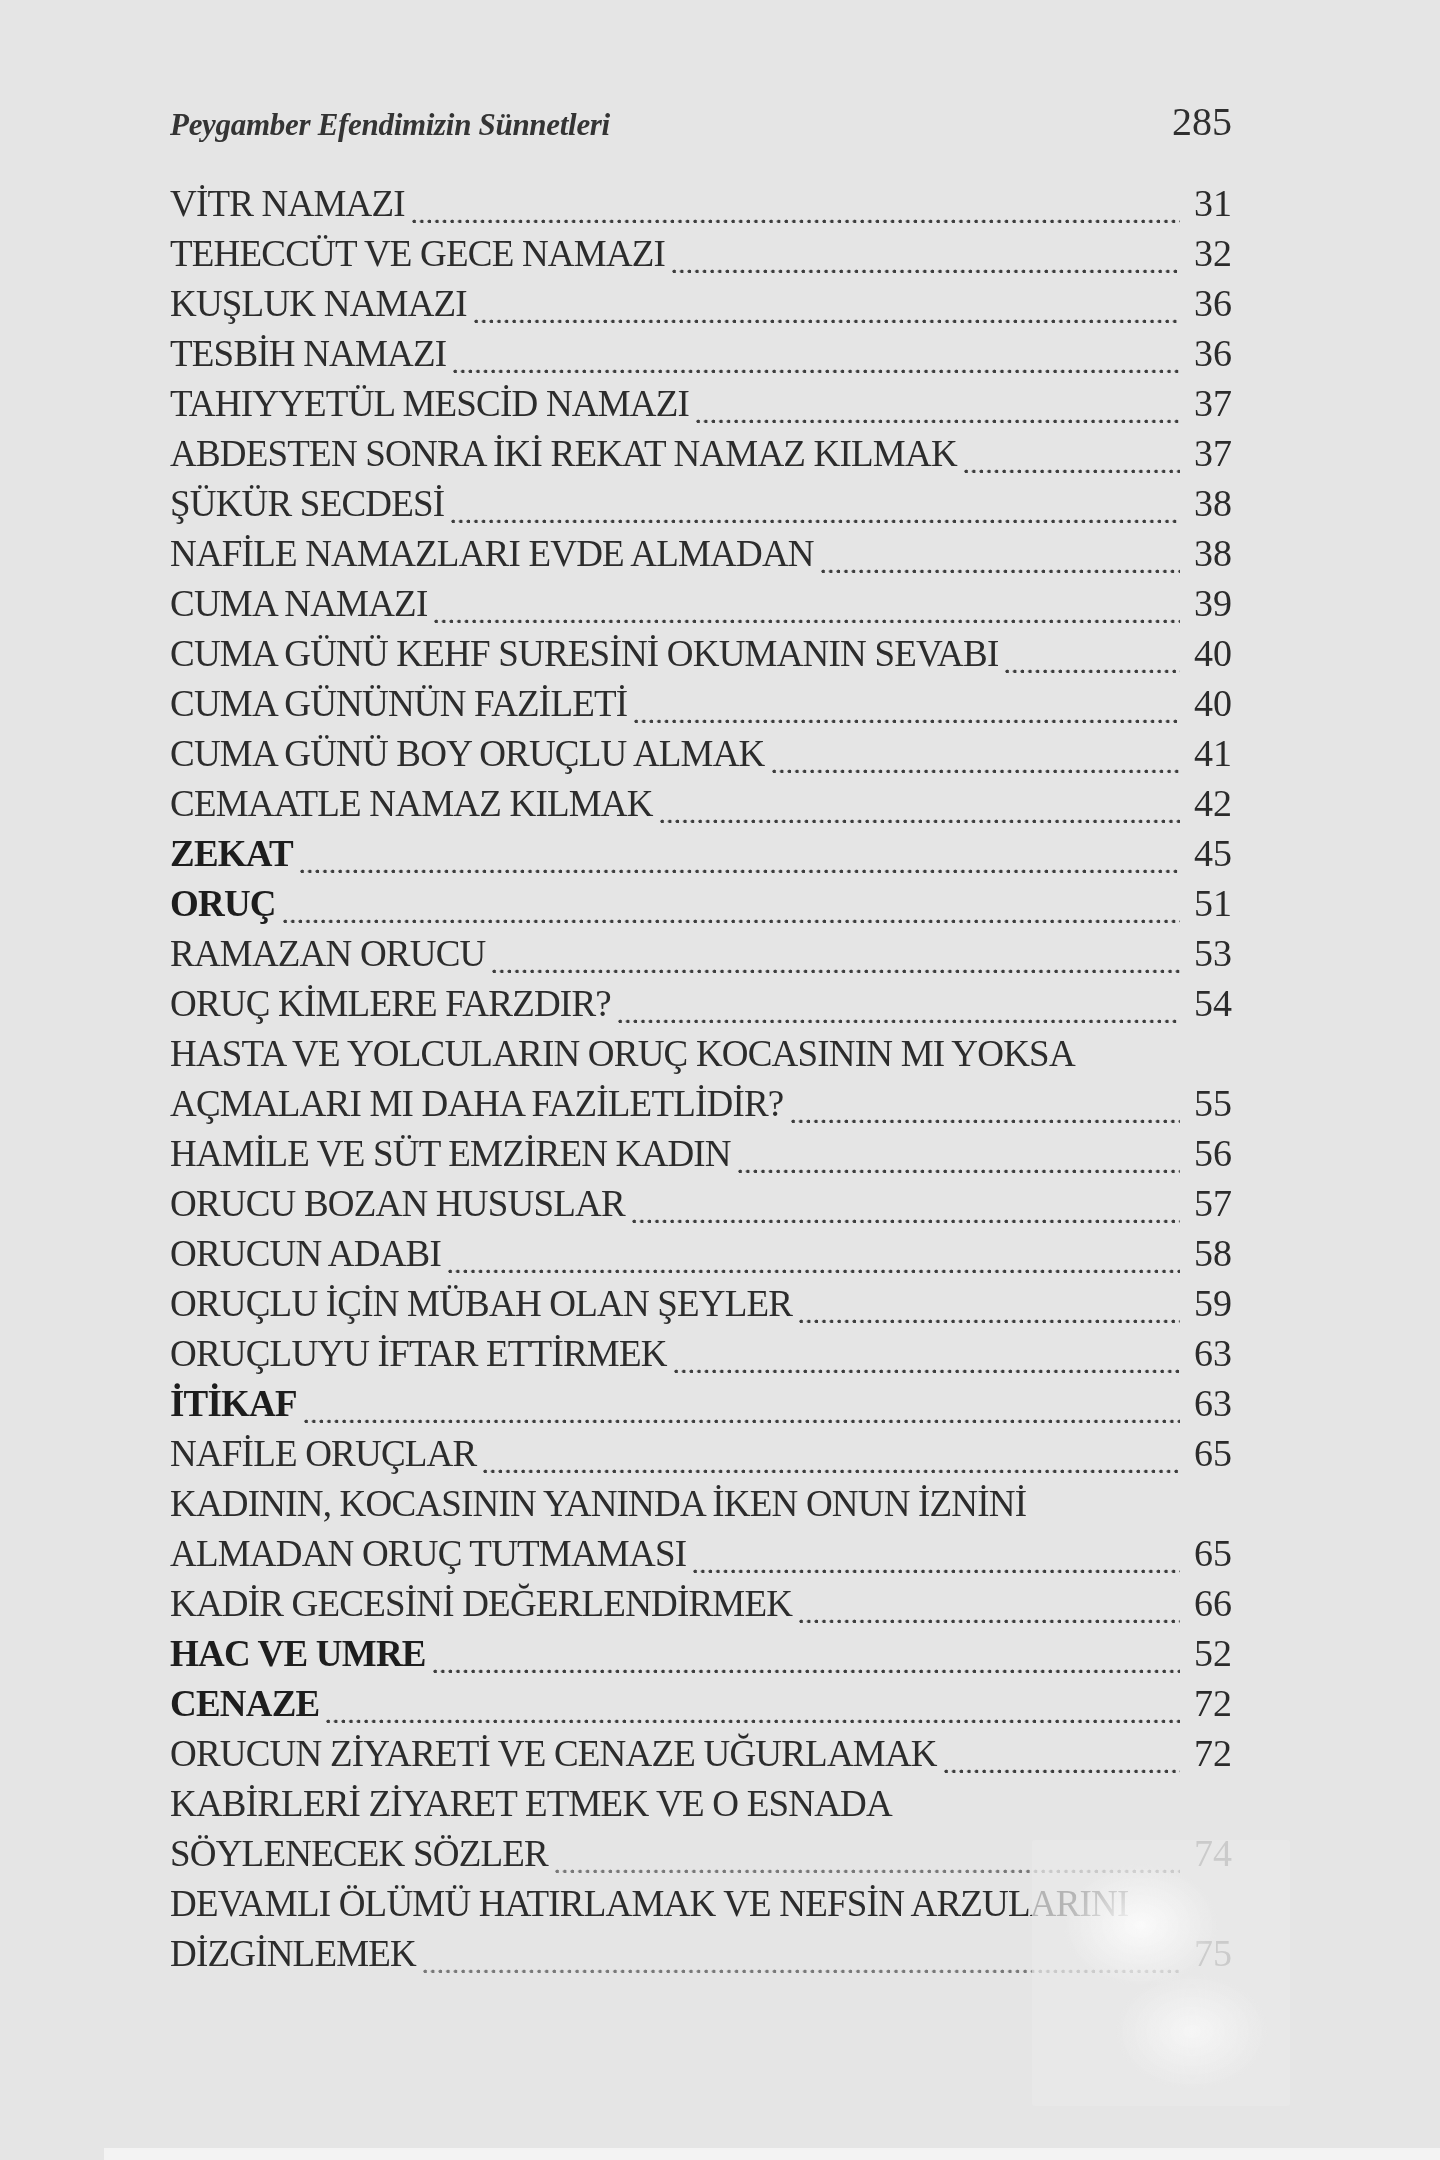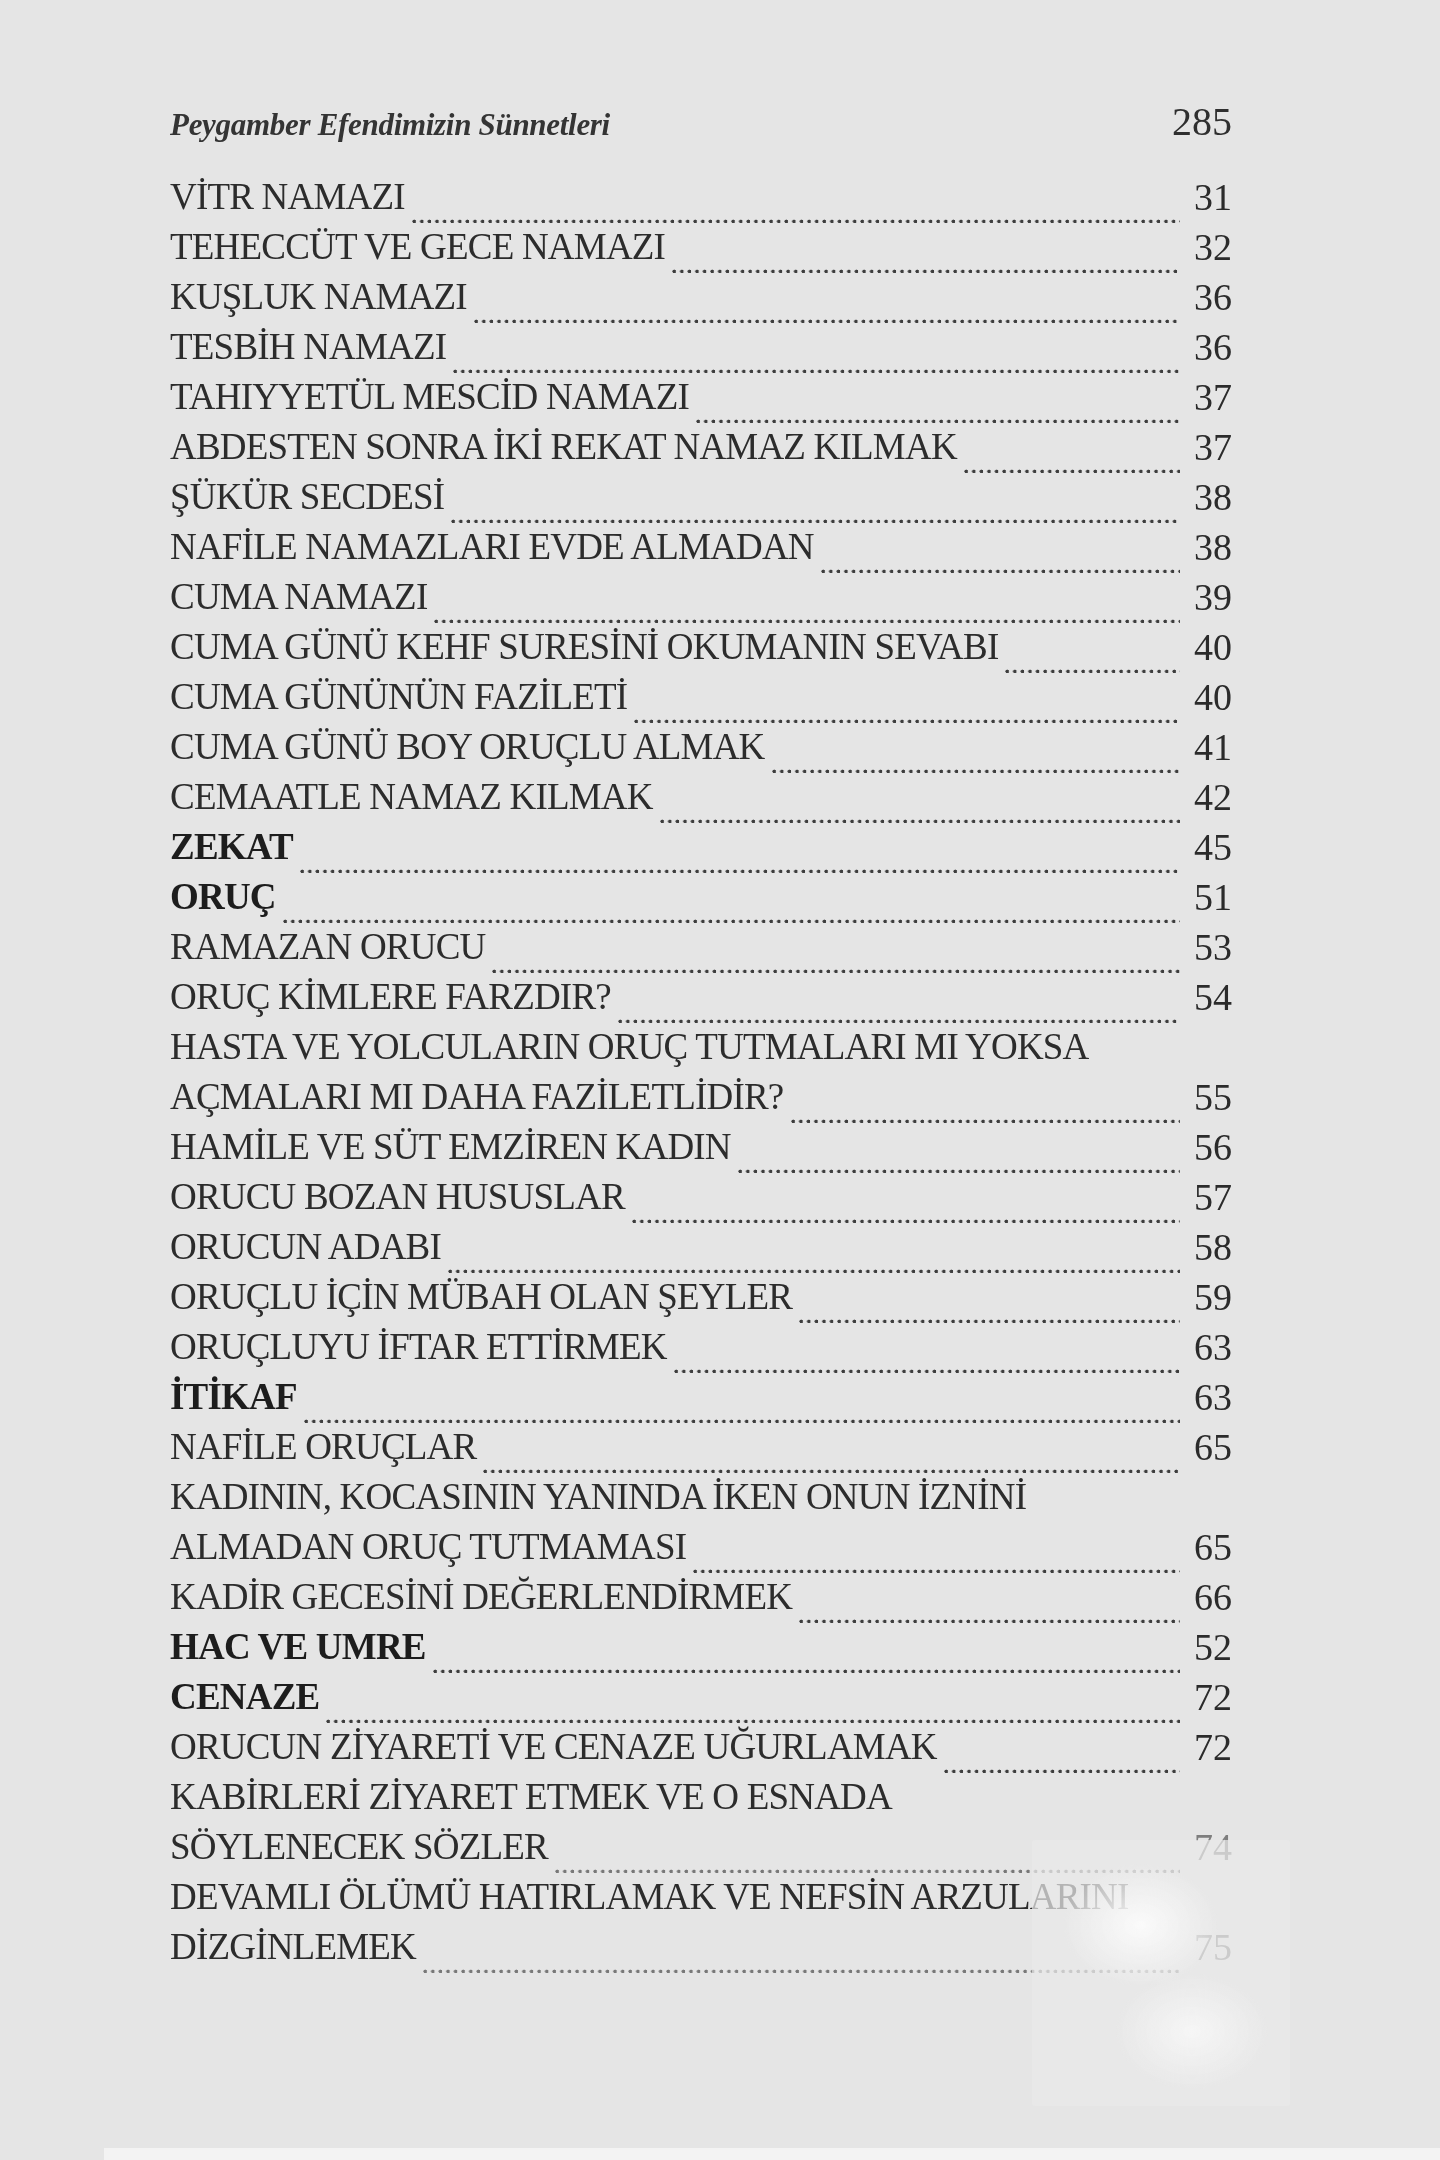--- a/index.html
+++ b/index.html
@@ -39,21 +39,21 @@
     color: #2f2f2f;
     line-height: 1;
   }
   .toc {
     position: absolute;
     left: 170px; top: 178px;
     width: 1062px;
   }
   .toc-row {
     display: flex;
-    align-items: flex-start;
+    align-items: center;
     height: 50px;
     white-space: nowrap;
   }
   .toc-row .label {
     font-size: 37px;
     line-height: 1;
     letter-spacing: -0.8px;
     color: #2c2c2c;
     flex: 0 0 auto;
   }
@@ -181,21 +181,21 @@
       <span class="label">RAMAZAN ORUCU</span>
       <span class="dots"></span>
       <span class="pg">53</span>
     </div>
       <div class="toc-row">
       <span class="label">ORUÇ KİMLERE FARZDIR?</span>
       <span class="dots"></span>
       <span class="pg">54</span>
     </div>
       <div class="toc-row wrap">
-      <span class="label">HASTA VE YOLCULARIN ORUÇ TUTMALARI MI YOKSA</span>
+      <span class="label">HASTA VE YOLCULARIN ORUÇ KOCASININ MI YOKSA</span>
 
     </div>
       <div class="toc-row">
       <span class="label">AÇMALARI MI DAHA FAZİLETLİDİR?</span>
       <span class="dots"></span>
       <span class="pg">55</span>
     </div>
       <div class="toc-row">
       <span class="label">HAMİLE VE SÜT EMZİREN KADIN</span>
       <span class="dots"></span>

